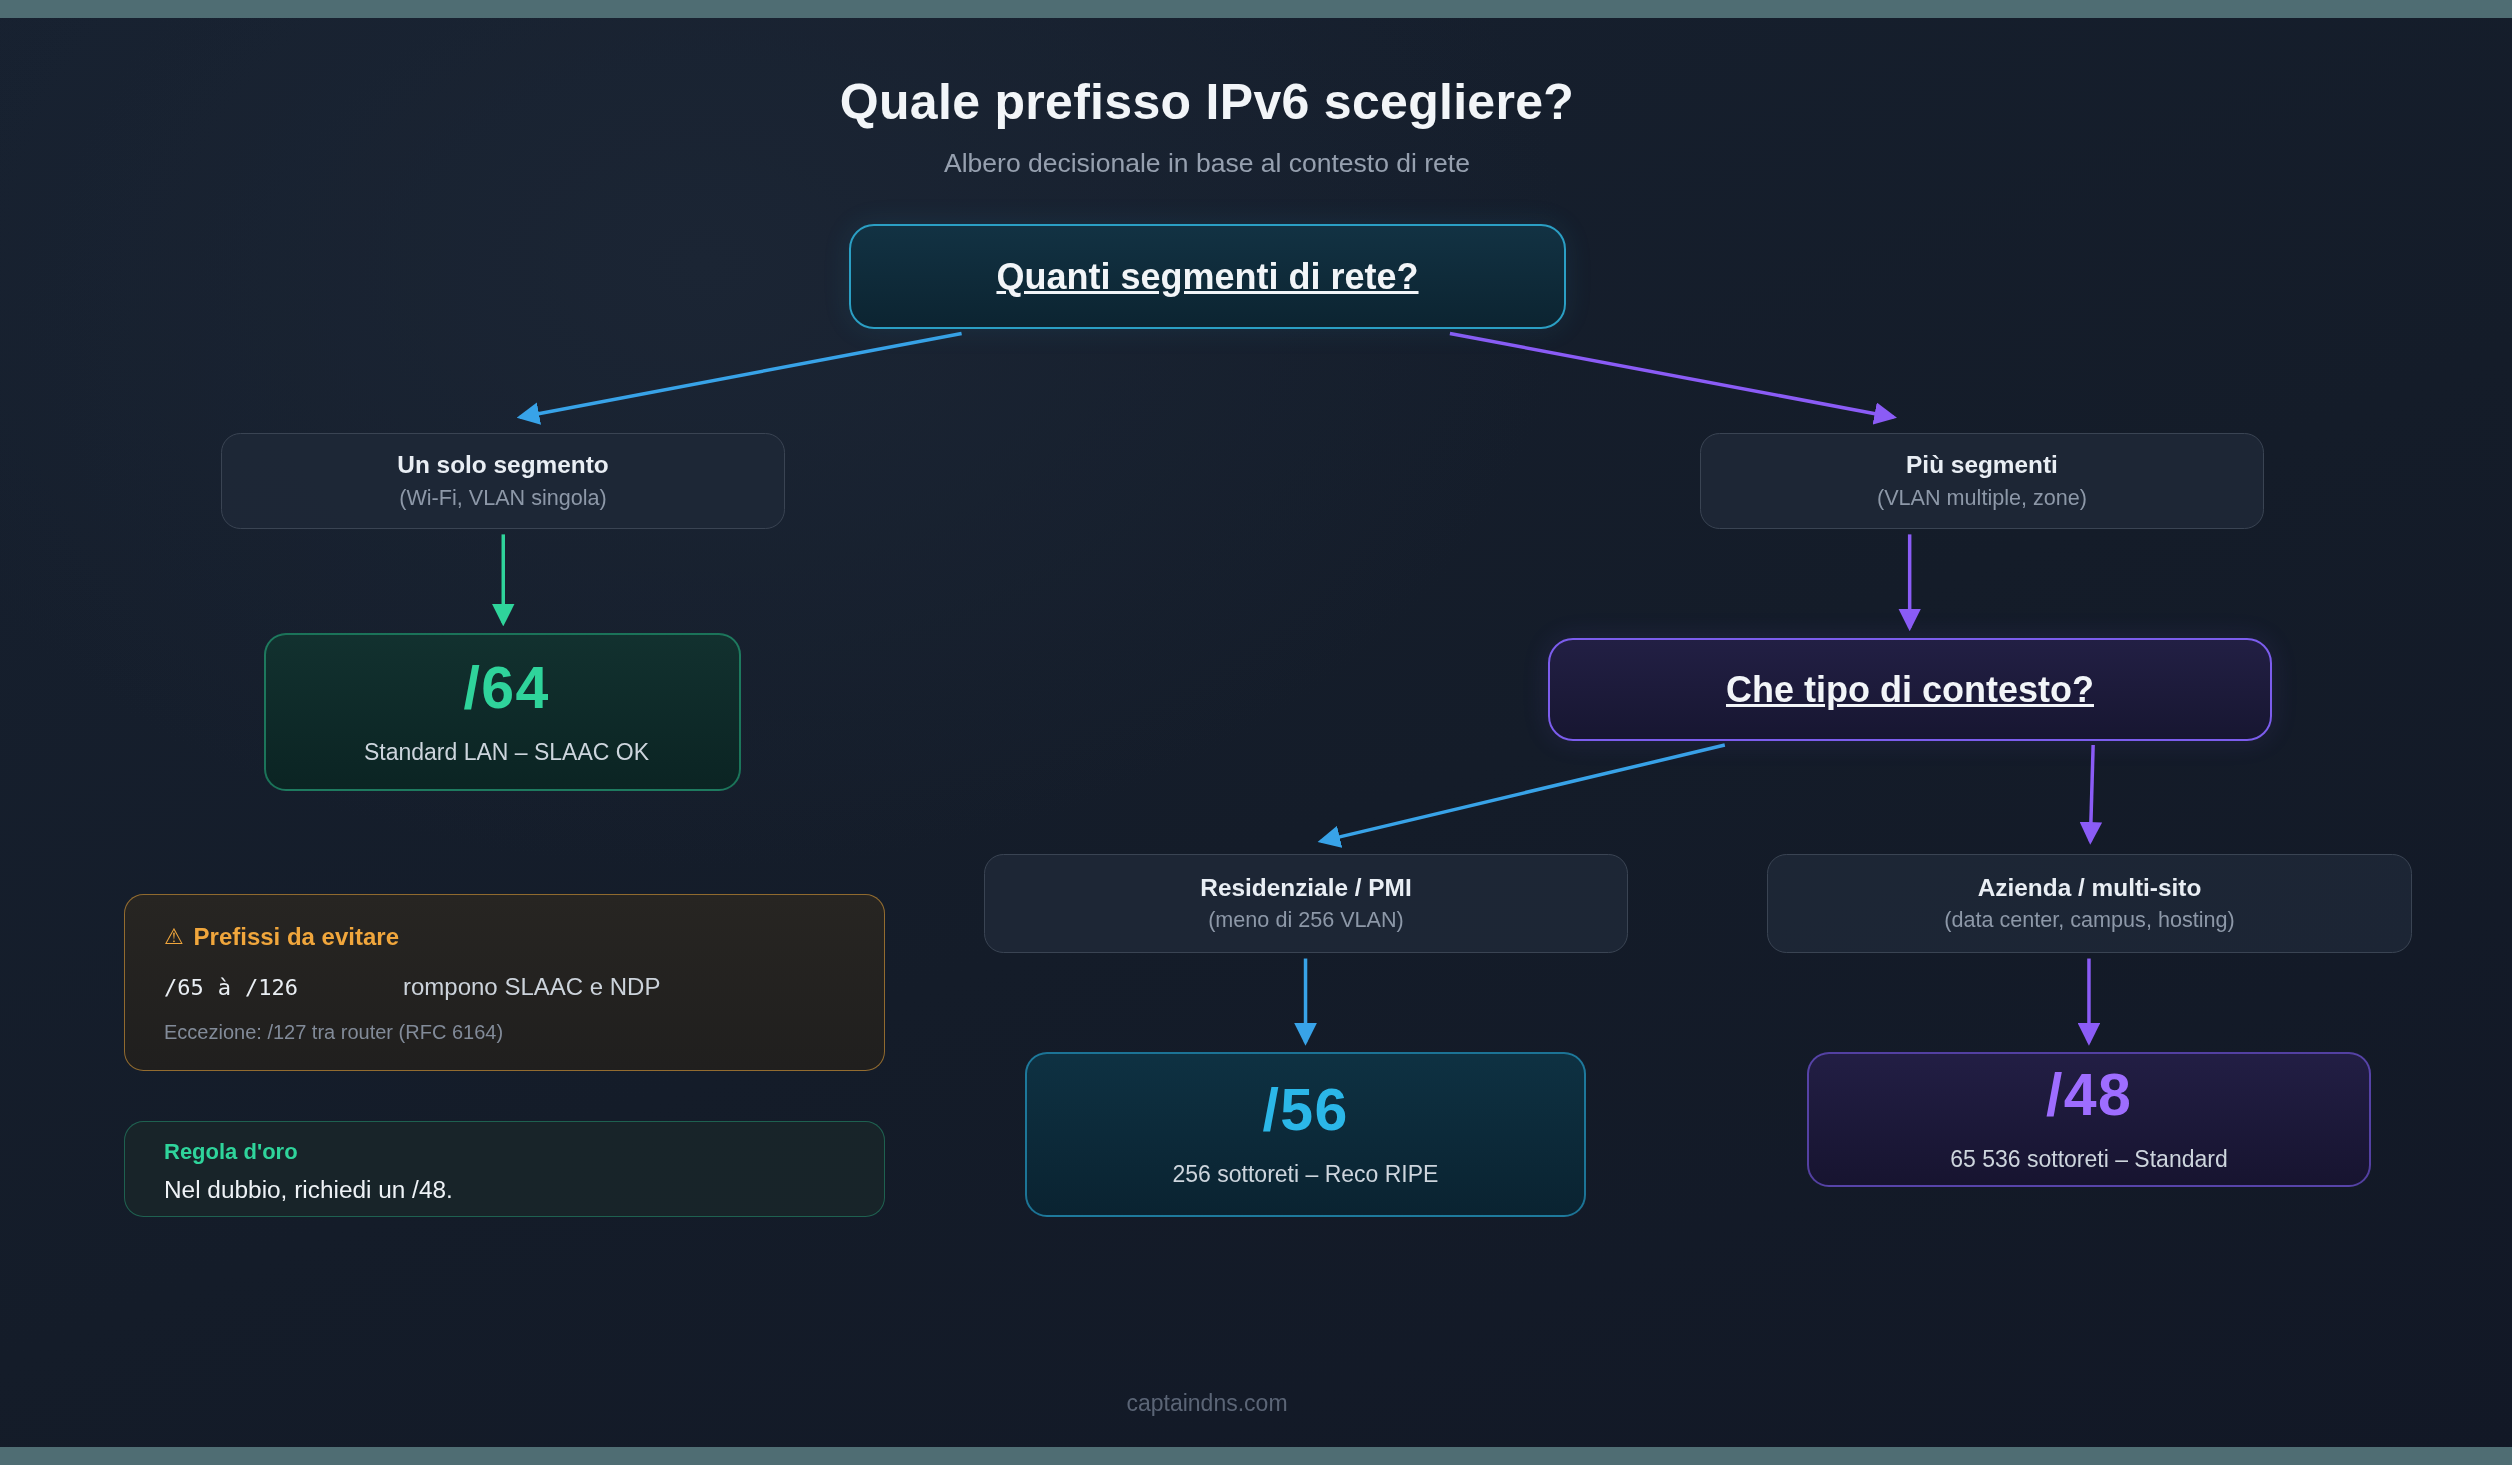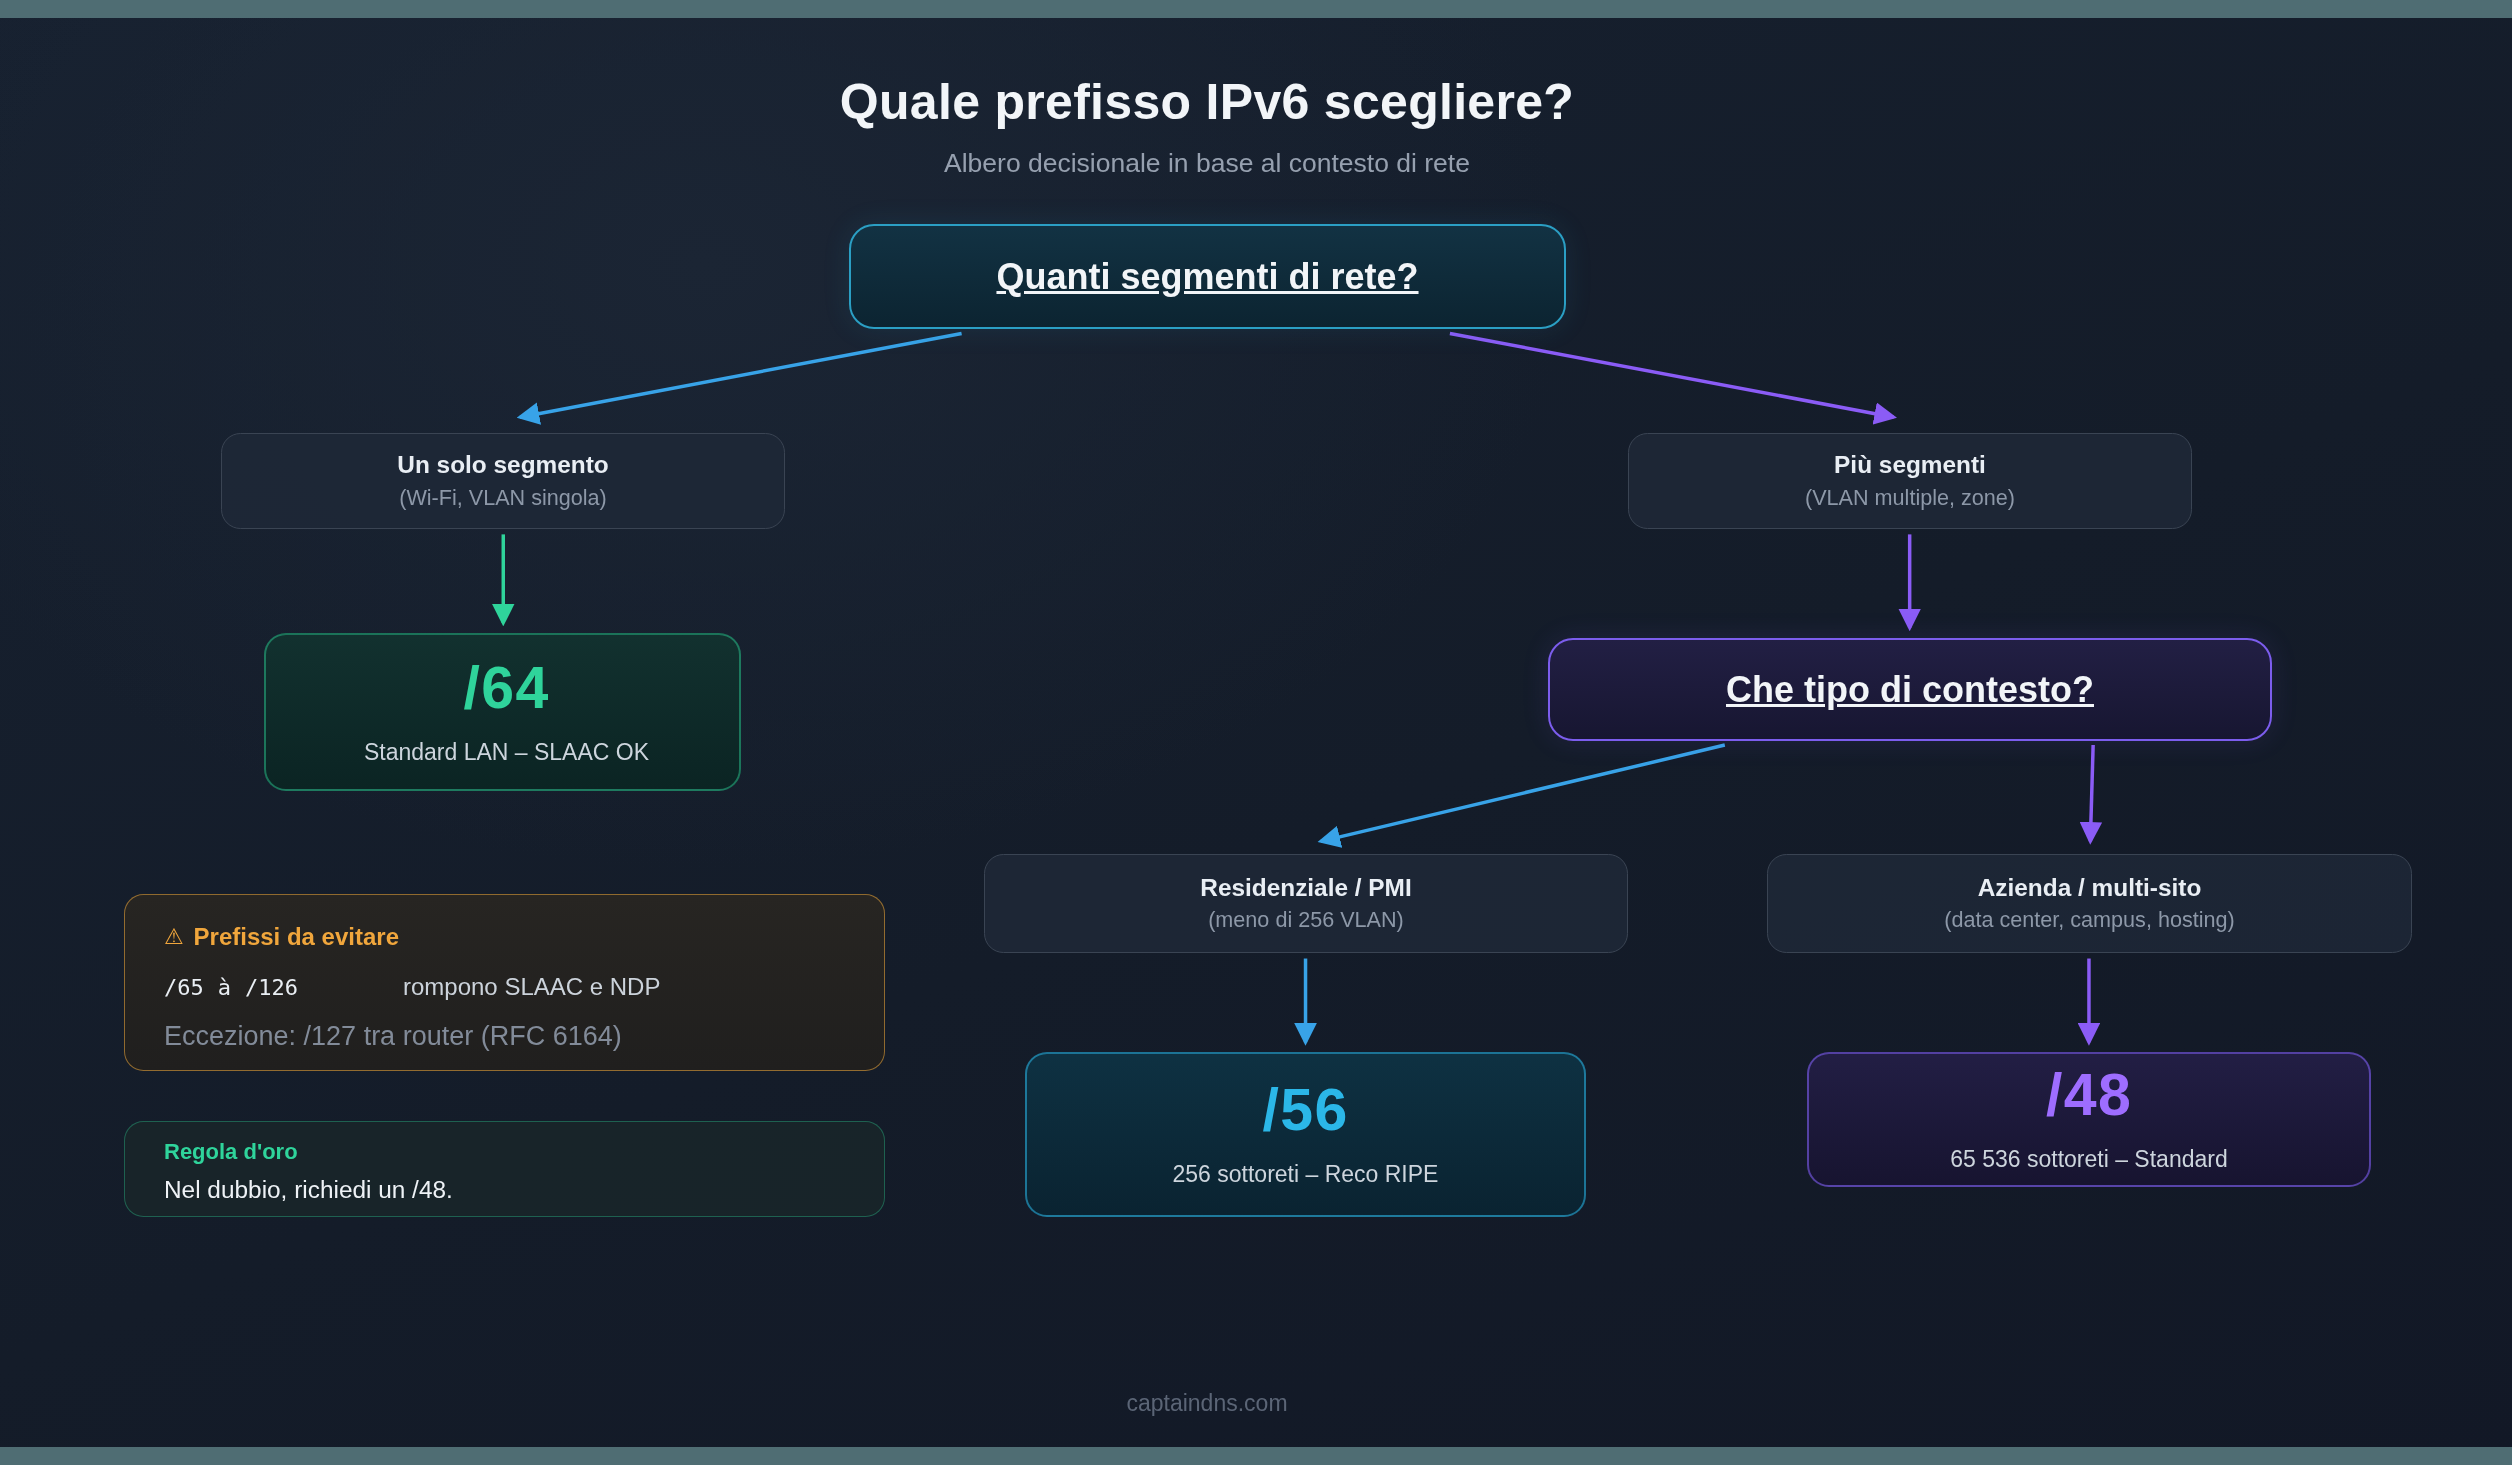--- a/index.html
+++ b/index.html
@@ -44,21 +44,21 @@
     background:linear-gradient(180deg,#221f44 0%, #171631 100%);
     border:2.1px solid var(--c-node-border-purple,#7c5ded);
     box-shadow:0 0 28px rgba(124,93,237,0.12);
   }
   .node-label { font-size:36px; font-weight:700; color:var(--c-text-primary,#f2f5f8);text-decoration:underline; }
 
   .node-grey {
     background:rgba(30,40,55,0.85); border:1.4px solid #3a4453; border-radius:19.5px;
   }
   .pos-single { left:221px; top:433px; width:564px; height:96px; }
-  .pos-multi { left:1628px; top:433px; width:564px; height:96px; }
+  .pos-multi { left:1700px; top:433px; width:564px; height:96px; }
   .pos-residential { left:984px; top:854px; width:644px; height:99px; }
   .pos-enterprise { left:1767px; top:854px; width:645px; height:99px; }
   .node-title { font-size:24.4px; font-weight:600; color:#e9eef4; }
   .node-sub { font-size:21.6px; color:#8d98a8; margin-top:5.6px; }
 
   .leaf { border-radius:22px; }
   .pos-64 {
     left:264px; top:633px; width:477px; height:158px;
     background:linear-gradient(180deg,#12312f 0%, #0b2423 100%);
     border:2.1px solid rgba(47,212,155,0.45);
@@ -87,21 +87,21 @@
     border:1.4px solid rgba(237,168,61,0.55);
     padding:28px 0 0 39px; white-space:nowrap;
   }
   .warn-title-row { display:flex; align-items:center; gap:9.8px; height:28px; }
   .warn-icon { font-size:22px; color:var(--c-accent-amber,#f0a63c); line-height:1; }
   .warn-title { font-size:24px; font-weight:700; color:var(--c-accent-amber,#f0a63c); }
   .warn-line2 { display:flex; align-items:baseline; margin-top:22px; height:28px; }
   .warn-line2 .mono { font-family:"DejaVu Sans Mono", monospace; font-size:22px; color:#eaeff4; }
   .warn-line2 .sep { font-family:"DejaVu Sans Mono", monospace; font-size:22px; color:#eaeff4; margin:0 14px; }
   .warn-line2 .consequence { font-size:24px; color:#ccd3db; margin-left:105px; }
-  .warn-exception { margin-top:19.5px; font-size:27px; color:var(--c-text-muted,#828b99); }
+  .warn-exception { margin-top:19.5px; font-size:20px; color:var(--c-text-muted,#828b99); }
 
   .panel.gold {
     left:124px; top:1121px; width:761px; height:96px;
     background:rgba(26,40,42,0.7);
     border:1.4px solid rgba(47,212,155,0.35);
     padding:16.7px 0 0 39px; white-space:nowrap;
   }
   .gold-title { font-size:22px; font-weight:700; color:var(--c-accent-green,#2fd49b); }
   .gold-text { font-size:24.4px; color:#eef2f6; margin-top:11px; }
 

